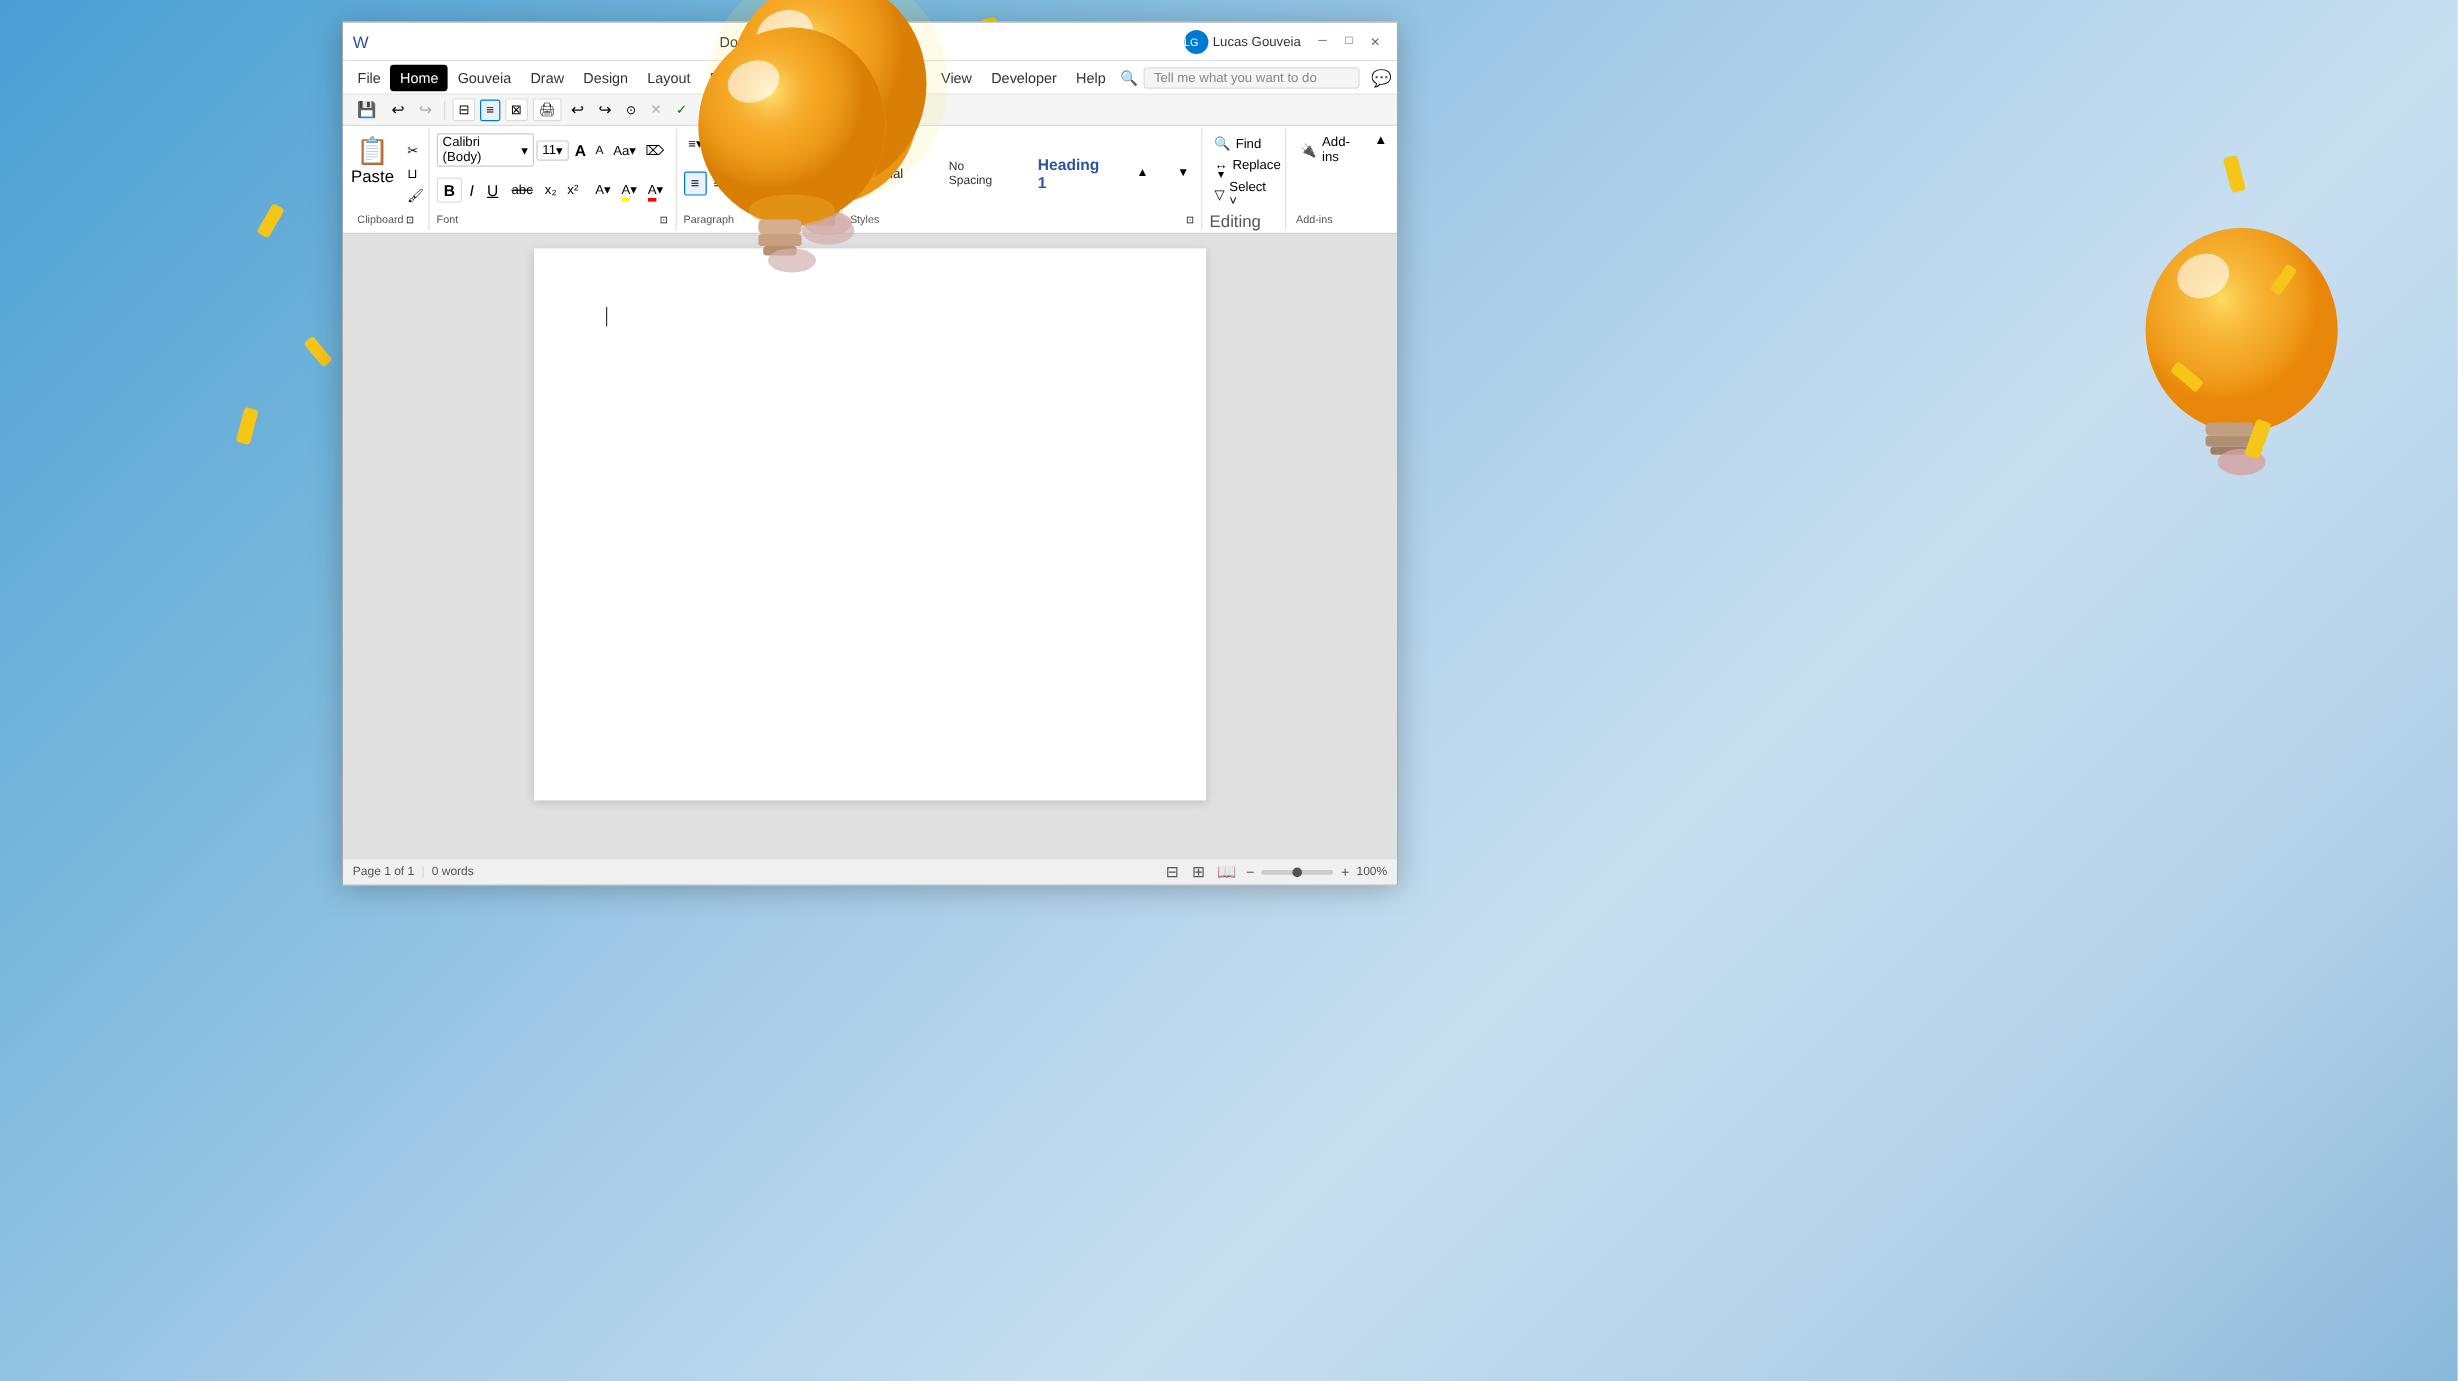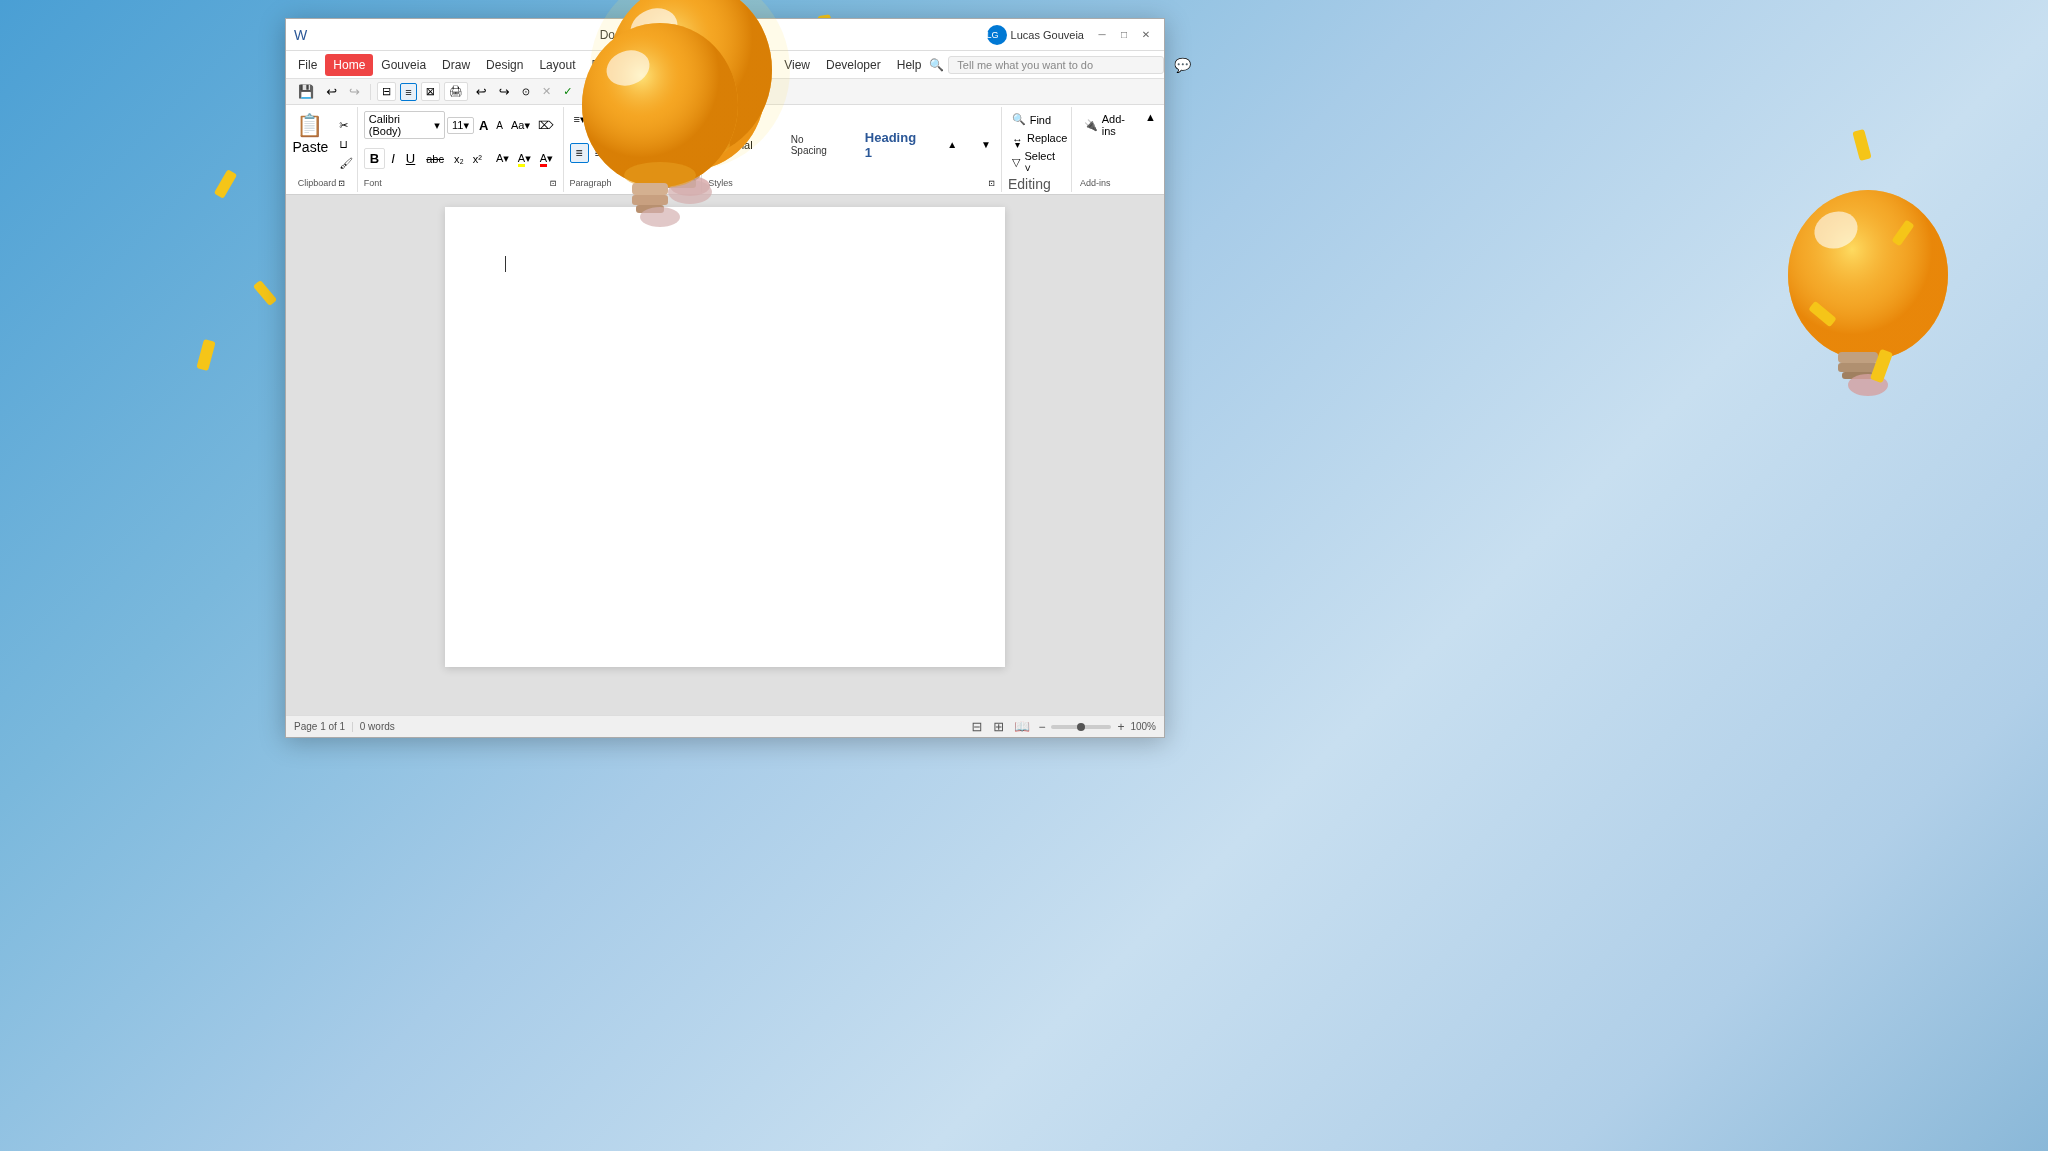--- a/index.html
+++ b/index.html
@@ -89,34 +89,34 @@
       border-bottom: 1px solid #e0e0e0;
       flex-shrink: 0;
     }
     .menu-item {
       padding: 4px 8px;
       font-size: 12px;
       color: #333;
       cursor: pointer;
       border-radius: 3px;
     }
-    .menu-item.active { background: #ef4444; color: #fff; }
+    .menu-item.active { background: #000000; color: #fff; }
 
     .search-bar {
       margin-left: auto;
       display: flex;
       align-items: center;
       gap: 4px;
       font-size: 11px;
       color: #555;
       background: #f5f5f5;
       border: 1px solid #ddd;
       border-radius: 3px;
       padding: 2px 8px;
-      width: 216px;
+      width: 180px;
     }
 
     
     .doc-area {
       flex: 1;
       background: #e8e8e8;
       overflow: hidden;
       display: flex;
       justify-content: center;
       align-items: flex-start;

